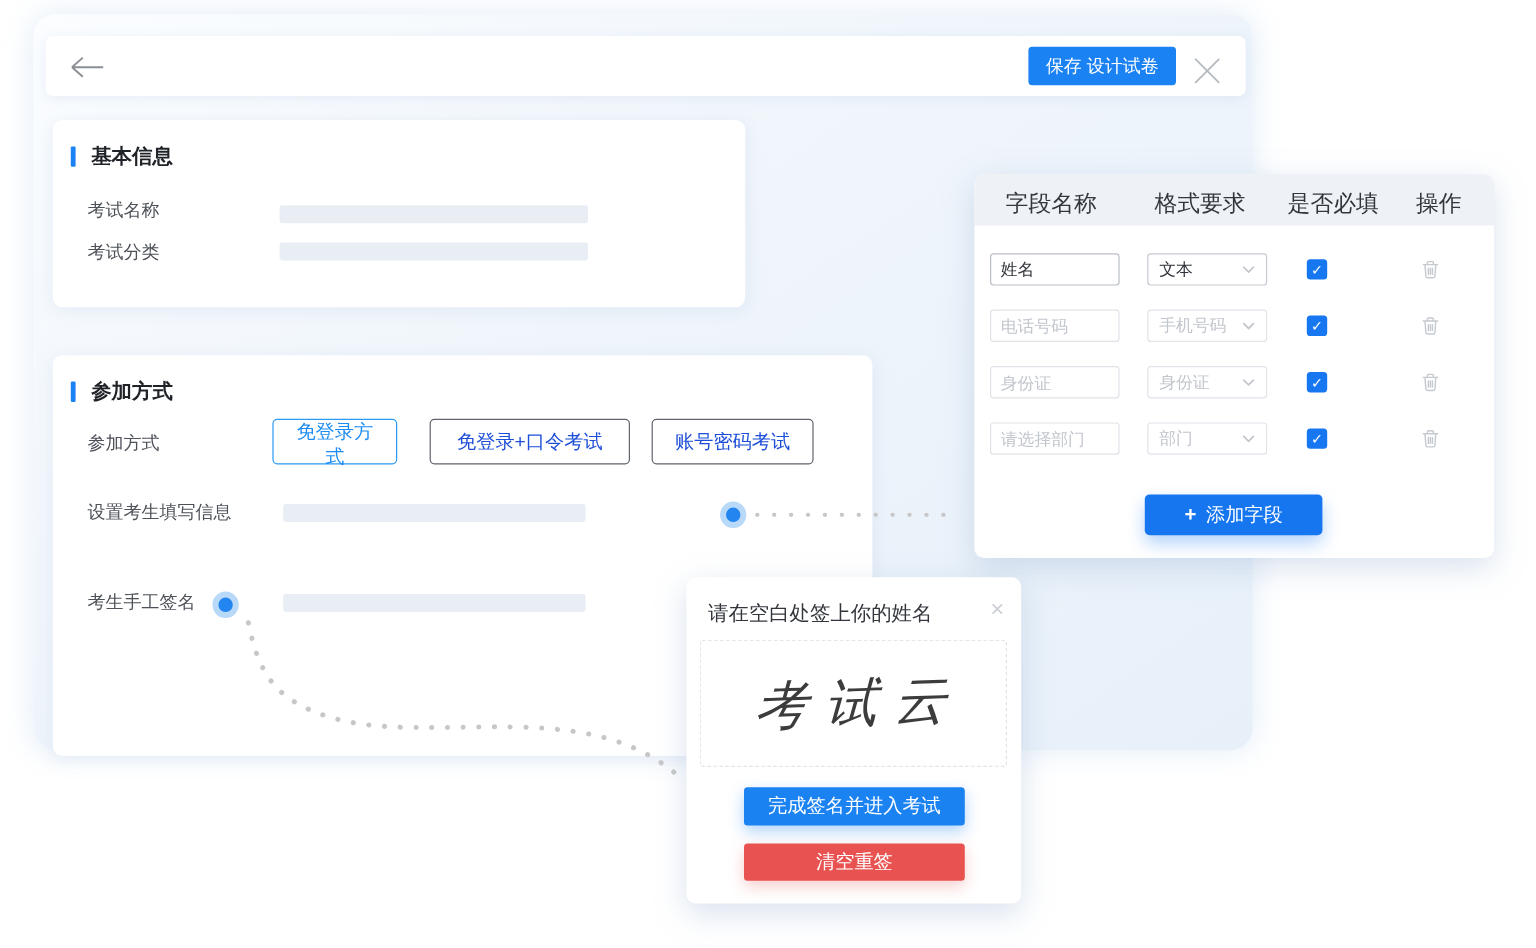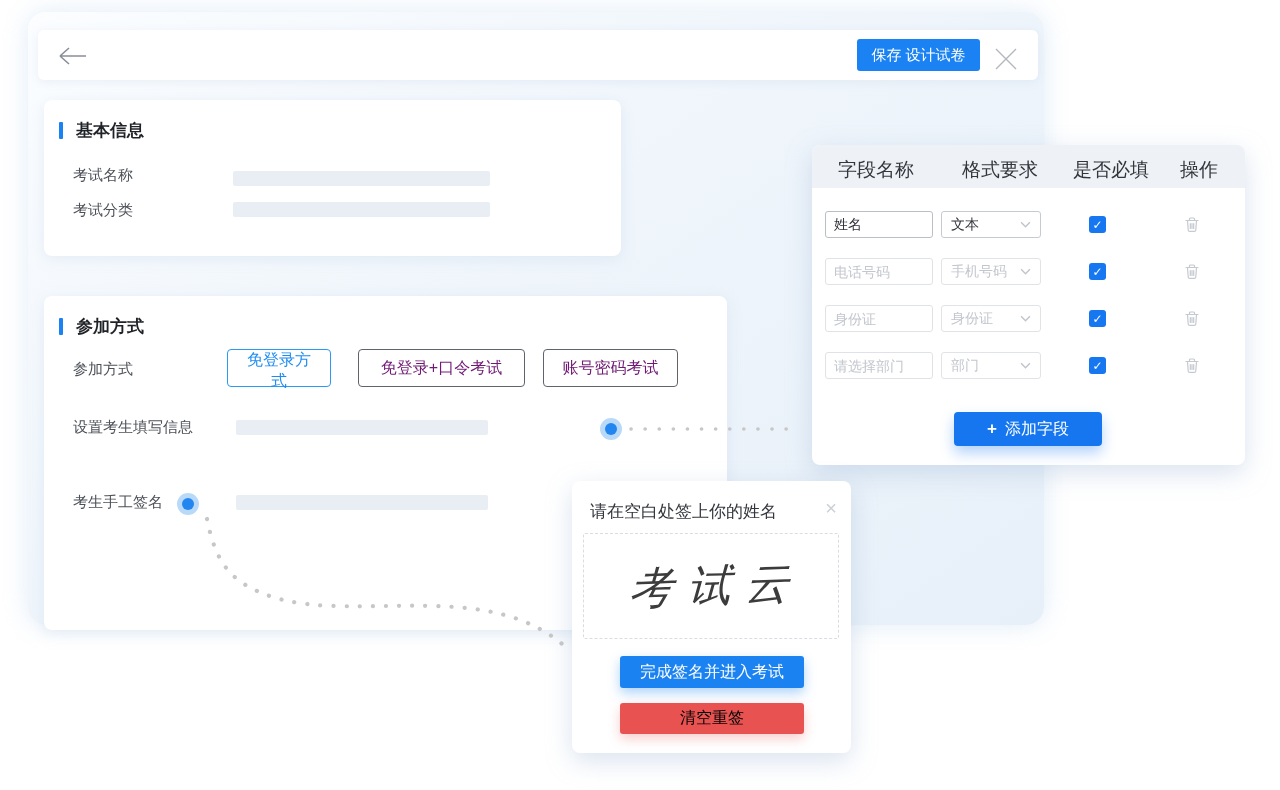--- a/index.html
+++ b/index.html
@@ -33,21 +33,21 @@
   .sec-tick{width:4px;height:17px;background:#1a82f2;border-radius:1px;}
   .sec-title{font-size:17px;font-weight:bold;color:#1f2227;}
   .flabel{font-size:15px;color:#4d5158;}
   .skel-bar{height:15px;background:#e8eef4;border-radius:2px;}
   
   .card-basic{left:44px;top:100px;width:577px;height:156px;}
   
   .card-join{left:44px;top:296px;width:683px;height:334px;}
   .method-btn{
     height:38px;border:1px solid #5f646c;border-radius:4px;background:#fff;
-    font-size:16px;color:#701a75;cursor:pointer;font-family:inherit;padding:0 14px;
+    font-size:16px;color:#1d4ed8;cursor:pointer;font-family:inherit;padding:0 14px;
   }
   .method-btn.selected{border-color:#2a9af4;color:#1d8cf2;}
   
   .bdot{width:22px;height:22px;border-radius:50%;background:#b9d9f9;z-index:3;}
   .bdot::after{
     content:"";position:absolute;left:5px;top:5px;width:12px;height:12px;border-radius:50%;background:#2285f0;
   }
   .connector-layer{left:0;top:0;z-index:2;pointer-events:none;}
   
   .fields-panel{left:812px;top:145px;width:433px;height:320px;z-index:4;
@@ -55,21 +55,21 @@
   .thead{left:0;top:0;width:433px;height:43px;background:#eef2f7;border-radius:8px 8px 0 0;}
   .th{font-size:19px;color:#33363c;top:12px;}
   .trow{left:0;width:433px;height:27px;}
   .tin{
     position:absolute;left:13px;top:0;width:90px;height:25px;border:1px solid #dfe3e8;border-radius:3px;
     font-size:14px;color:#c2c6cd;padding:0 8px;font-family:inherit;outline:none;box-sizing:content-box;background:#fff;
   }
   .tin::placeholder{color:#c2c6cd;opacity:1;}
   .trow.filled .tin{border-color:#b9bec7;color:#303339;}
   .tsel{
-    position:absolute;left:129px;top:0;width:100px;height:27px;border:1px solid #e0e4e9;border-radius:3px;
+    position:absolute;left:144px;top:0;width:100px;height:27px;border:1px solid #e0e4e9;border-radius:3px;
     display:flex;align-items:center;justify-content:space-between;padding:0 9px;cursor:pointer;background:#fff;
     font-size:14px;color:#c2c6cd;box-sizing:border-box;
   }
   .trow.filled .tsel{border-color:#c6cad2;color:#303339;}
   .chev{width:11px;height:7px;color:#c0c4cb;flex:none;}
   .tcheck{
     position:absolute;left:277px;top:5px;width:17px;height:17px;border-radius:3px;background:#1677f0;
     color:#fff;font-size:12px;font-weight:bold;display:flex;align-items:center;justify-content:center;cursor:pointer;
   }
   .trash{position:absolute;left:372px;top:5px;width:16px;height:17px;color:#c5c9d0;cursor:pointer;}
@@ -92,21 +92,21 @@
     font-family:"DejaVu Serif","Liberation Serif",serif;font-style:italic;
     font-size:44px;color:#3c3c3c;letter-spacing:14px;transform:rotate(-2deg) skewX(-4deg);
     padding-left:10px;white-space:nowrap;
   }
   .sign-confirm{
     position:absolute;left:48px;top:175px;width:184px;height:32px;background:#1b82f2;border:none;border-radius:3px;
     color:#fff;font-size:16px;cursor:pointer;font-family:inherit;box-shadow:0 5px 12px rgba(27,130,242,.35);
   }
   .sign-clear{
     position:absolute;left:48px;top:222px;width:184px;height:31px;background:#e85351;border:none;border-radius:3px;
-    color:#000000;font-size:16px;cursor:pointer;font-family:inherit;box-shadow:0 5px 12px rgba(232,83,81,.28);
+    color:#ffffff;font-size:16px;cursor:pointer;font-family:inherit;box-shadow:0 5px 12px rgba(232,83,81,.28);
   }
 </style>
 </head>
 <body>
 
 <div class="abs canvas"></div>
 
 <svg class="abs connector-layer" width="1280" height="790" viewBox="0 0 1280 790">
   <path d="M 631 429 L 796 429" fill="none" stroke="#c7c7c7" stroke-width="3.6" stroke-linecap="round" stroke-dasharray="0.1 14"></path>
   <path d="M 207 519 C 213 549 222 570 244 584 C 268 599 298 605 335 606 C 370 607 400 605 435 606 C 472 607 500 612 523 621 C 545 630 560 641 571 652" fill="none" stroke="#c7c7c7" stroke-width="4.2" stroke-linecap="round" stroke-dasharray="0.1 13"></path>

